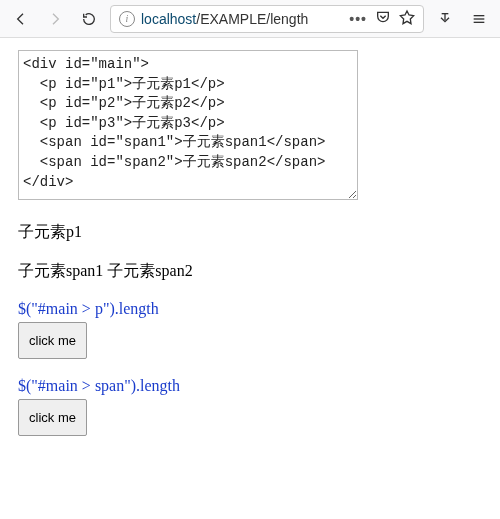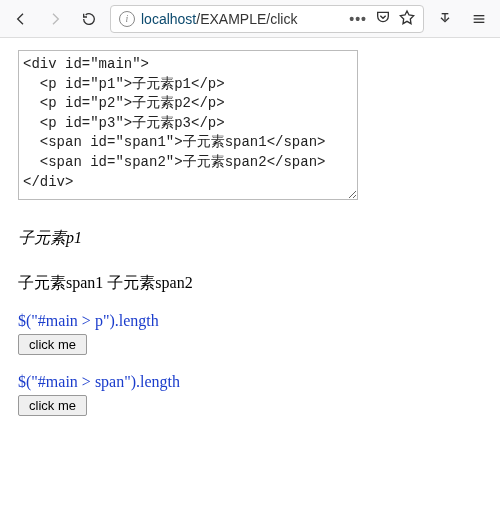--- a/index.html
+++ b/index.html
@@ -29,26 +29,26 @@
   .page {
     padding: 12px 18px 20px; font-family: "Times New Roman", serif;
     color: #000; font-size: 16px;
   }
   textarea.codebox {
     width: 340px; height: 150px; resize: both;
     font-family: SimSun, "Courier New", monospace; font-size: 14px;
     padding: 4px; border: 1px solid #bbb; white-space: pre; color:#222;
     line-height: 1.4;
   }
-  .para { margin: 24px 0; font-style: italic; }
+  .para { margin: 18px 0; }
   .inline-spans { margin: 3px 0; }
   .sel-label { color: #1a3ccc; margin-top: 18px; }
   button.click-me {
     font-family: Arial, sans-serif; font-size: 13px;
-    padding: 2px 10px; margin-top: 4px;
+    padding: 10px 10px; margin-top: 4px;
     border: 1px solid #999; background: #efefef; border-radius: 2px;
   }
 </style>
 </head>
 <body>
 
 <div class="browser-toolbar">
   <div class="nav-btn">
     <svg viewBox="0 0 24 24">
         <polyline points="15 4 7 12 15 20"></polyline>
@@ -60,21 +60,21 @@
       </svg>
   </div>
   <div class="nav-btn">
     <svg viewBox="0 0 24 24">
         <path d="M4 12a8 8 0 1 0 3-6.2"></path>
         <polyline points="4 4 4 9 9 9"></polyline>
       </svg>
   </div>
   <div class="addr-bar">
     <span class="addr-info">i</span>
-    <span class="addr-text"><span class="host">localhost</span><span>/EXAMPLE/click</span></span>
+    <span class="addr-text"><span class="host">localhost</span><span>/EXAMPLE/length</span></span>
     <span class="addr-icons">
       <span class="icon-dots">•••</span>
       <span class="icon-pocket">
         <svg viewBox="0 0 24 24" fill="none" stroke="#333" stroke-width="2">
             <path d="M4 5h16v6a8 8 0 0 1-16 0V5z"></path>
             <polyline points="8 10 12 14 16 10"></polyline>
           </svg>
       </span>
       <span class="icon-star">
         <svg viewBox="0 0 24 24" fill="none" stroke="#333" stroke-width="2">

